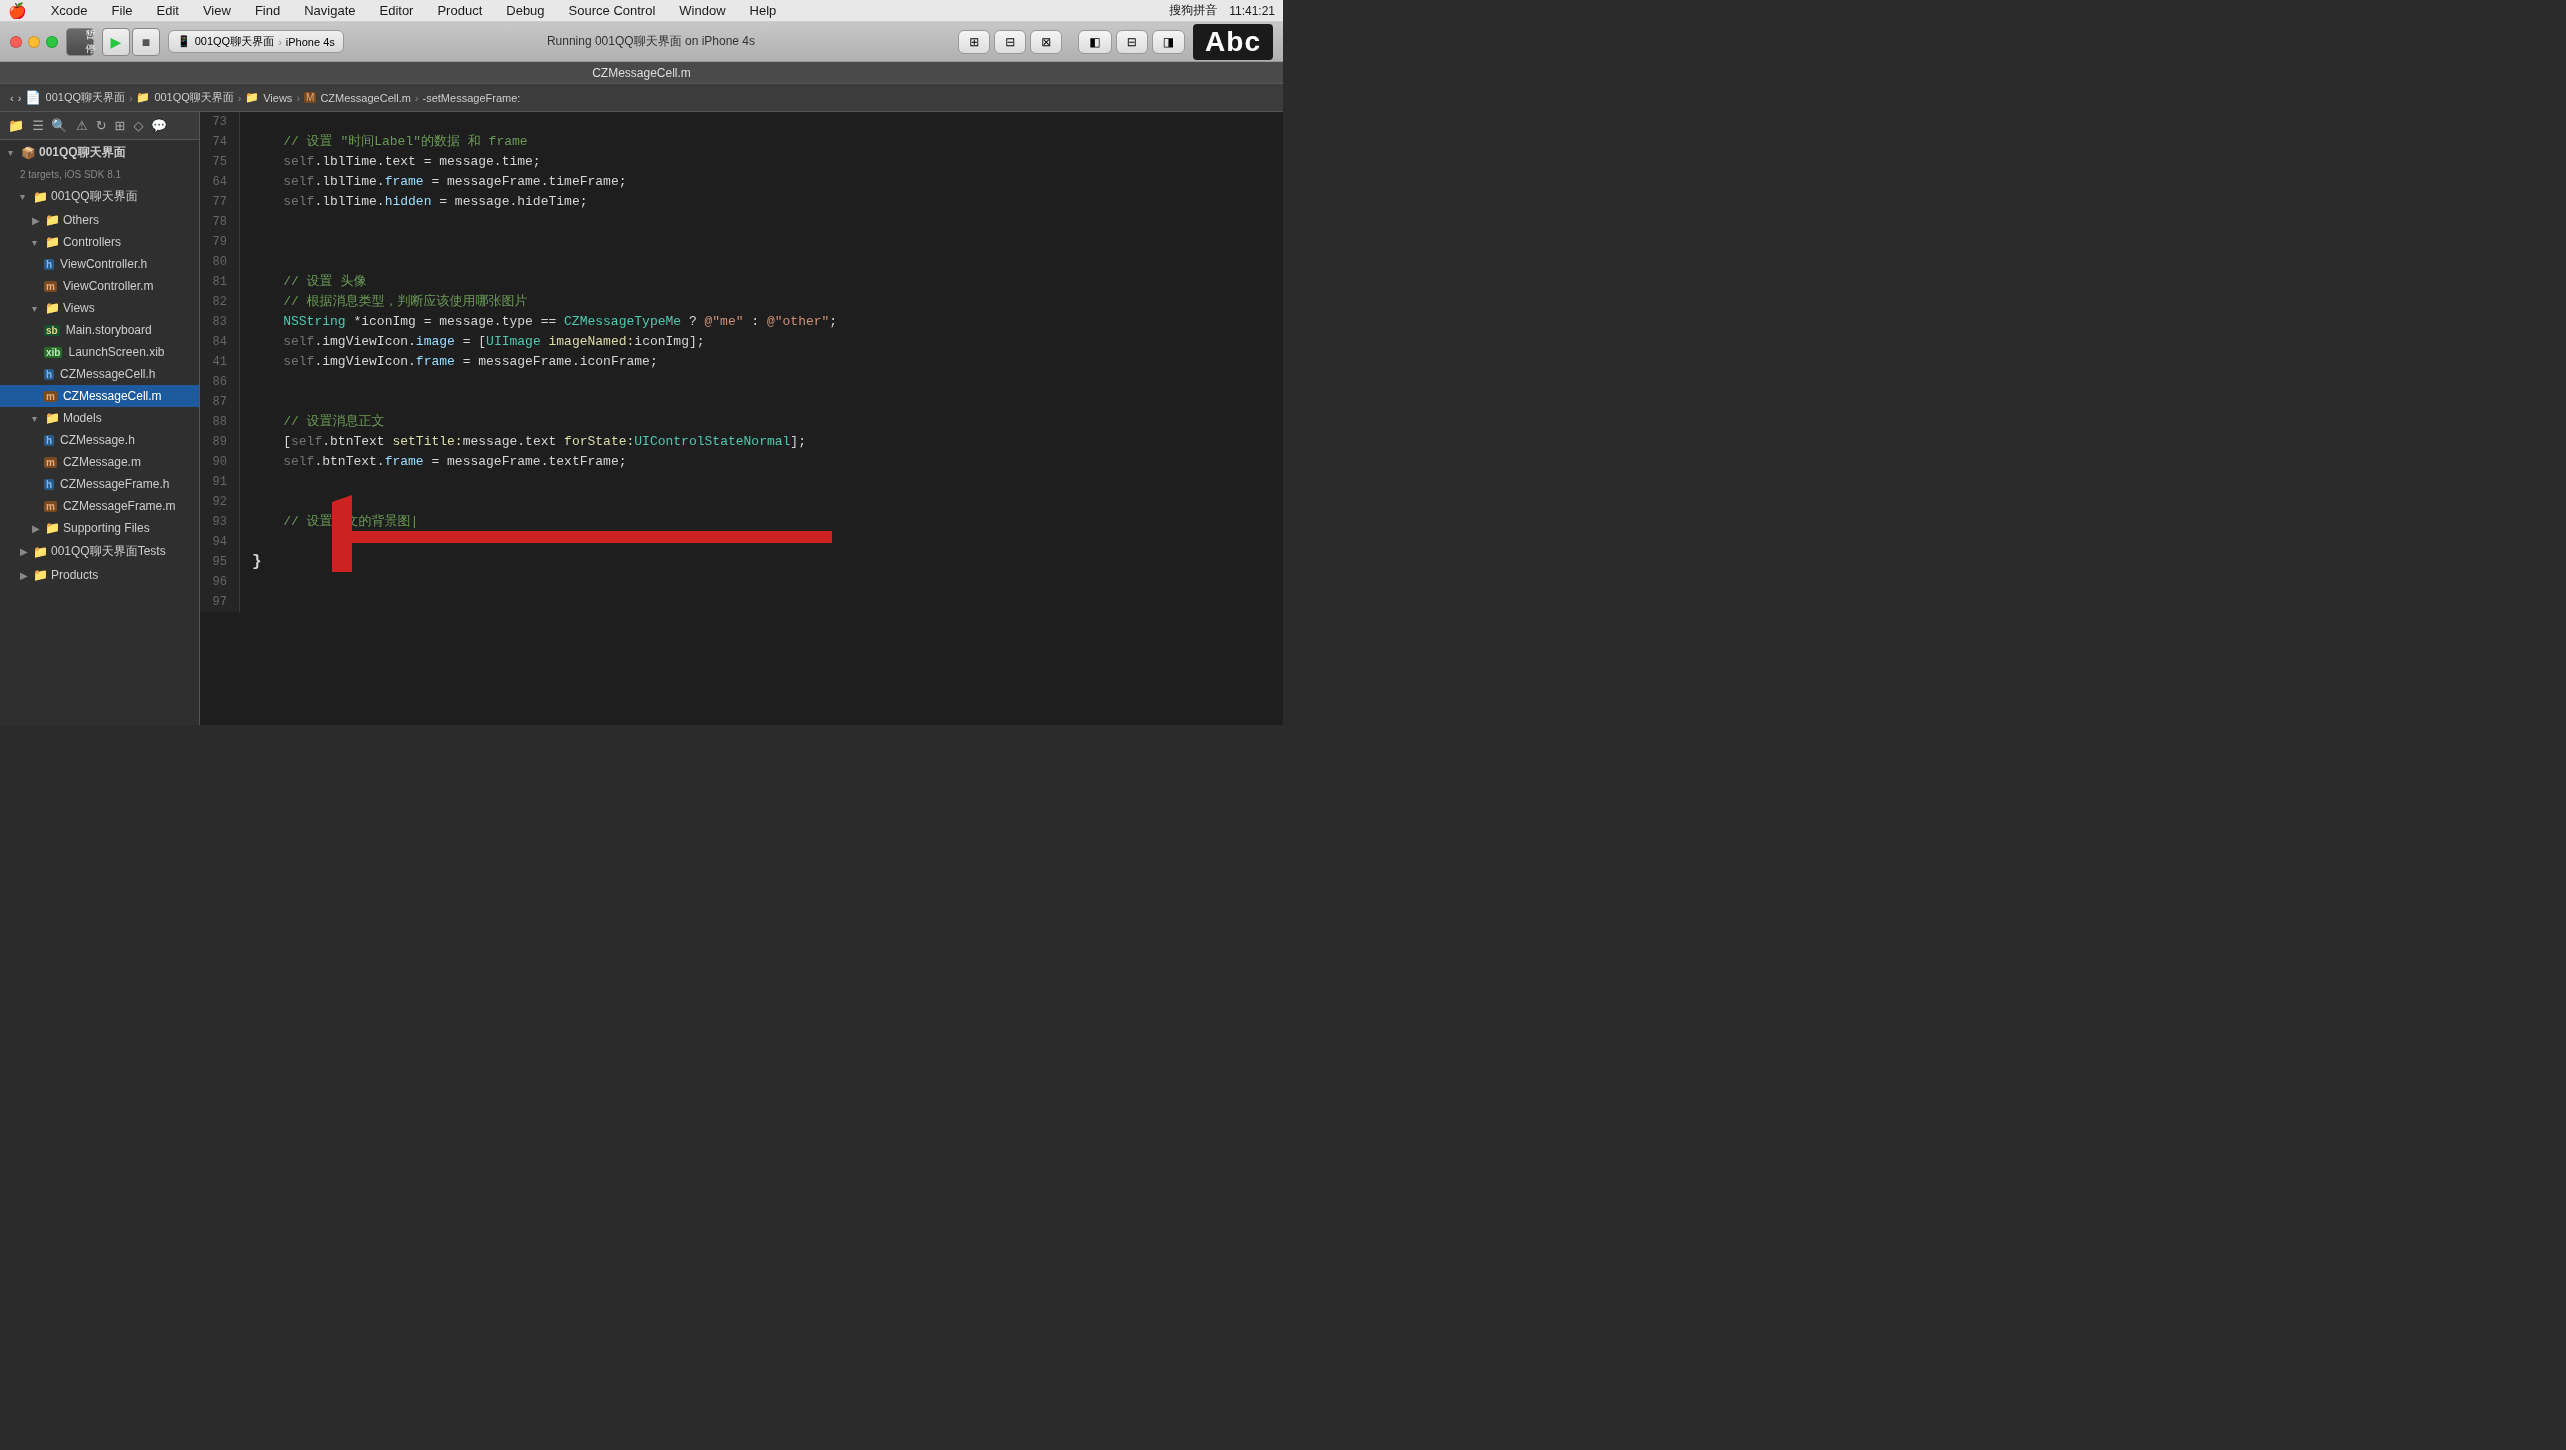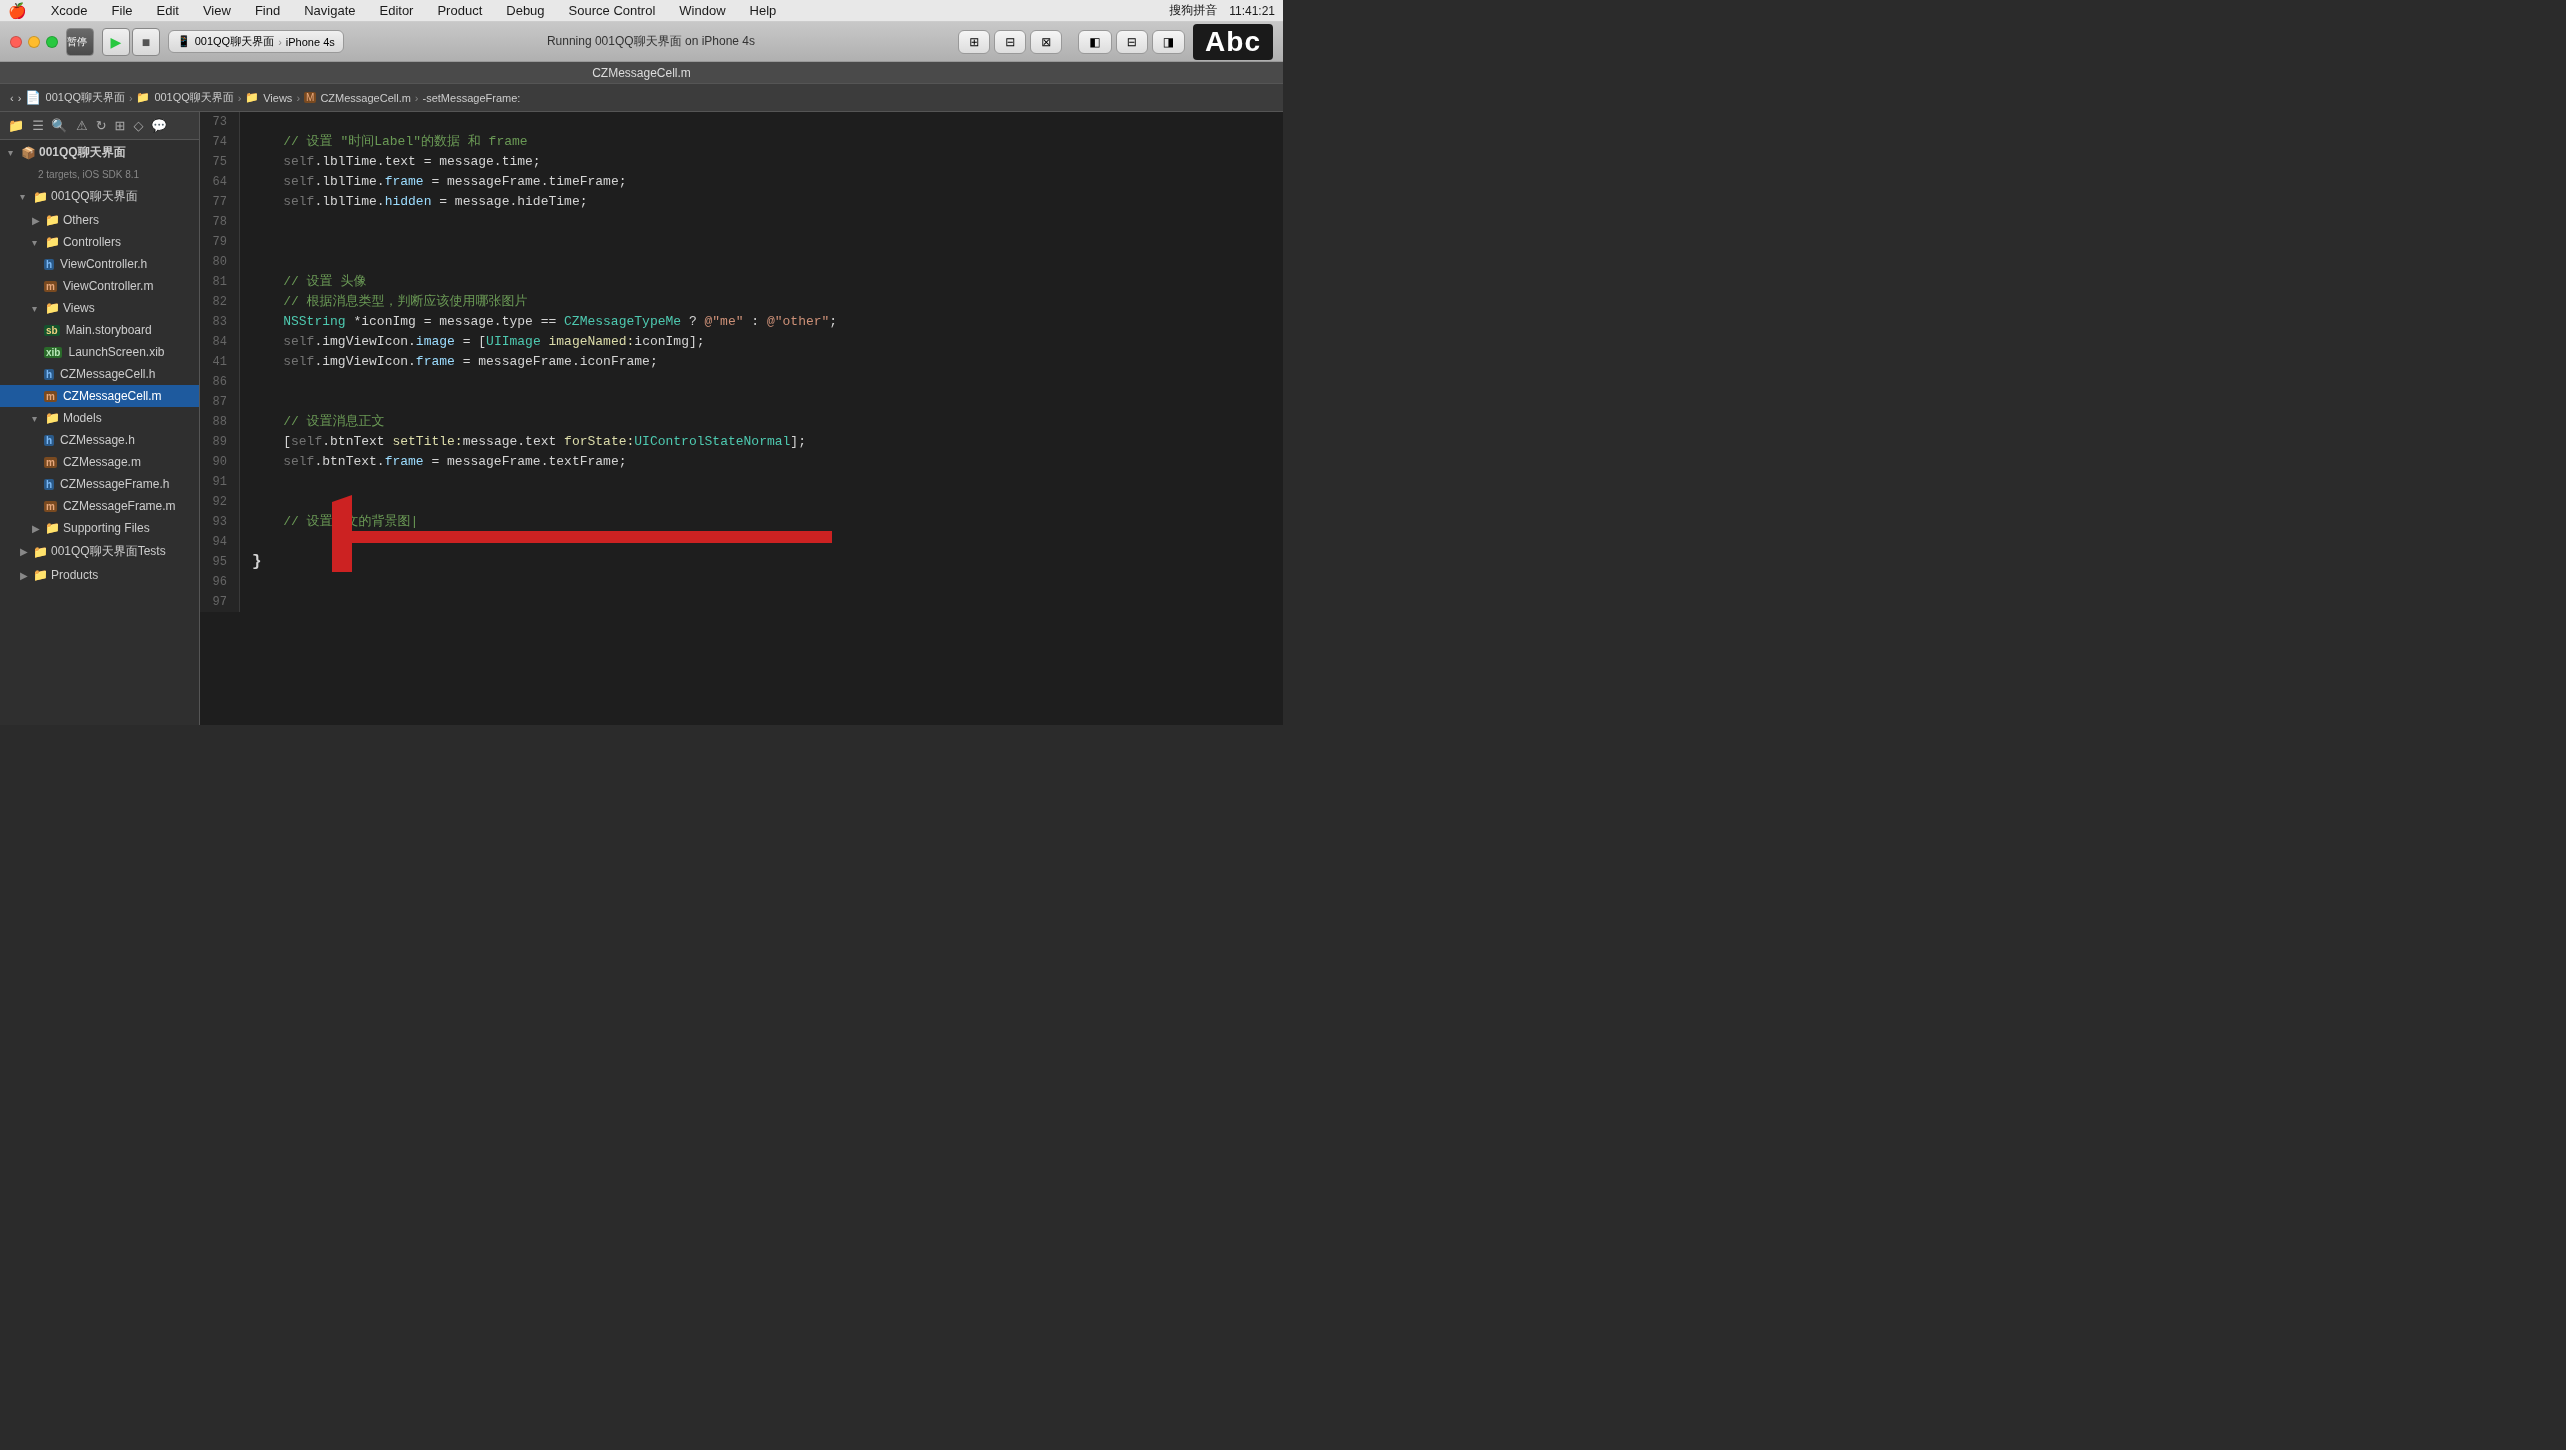--- a/index.html
+++ b/index.html
@@ -111,23 +111,25 @@
       font-size: 14px;
     }
     .pause-btn {
       width: 28px;
       height: 28px;
       border-radius: 4px;
       border: 1px solid #888;
       background: linear-gradient(to bottom, #6a6a6a, #4a4a4a);
       display: flex;
       align-items: center;
+      justify-content: center;
       cursor: pointer;
       color: white;
       font-size: 14px;
+      padding-left: 21px;
     }
     .abc-badge {
       background: #1a1a1a;
       color: white;
       font-size: 28px;
       font-weight: bold;
       padding: 2px 12px;
       border-radius: 4px;
       letter-spacing: 1px;
     }
@@ -418,21 +420,21 @@
 
     <div class="tree-item">
       <div class="tree-row tree-indent-1">
         <span class="tree-toggle">▾</span>
         <span>📦</span>
         <span style="font-weight:bold;">001QQ聊天界面</span>
       </div>
     </div>
     <div class="tree-item">
       <div class="tree-row tree-indent-2">
-        <span style="font-size:10px; color:#888;margin-left:18px;">2 targets, iOS SDK 8.1</span>
+        <span style="font-size:10px; color:#888;">2 targets, iOS SDK 8.1</span>
       </div>
     </div>
     <div class="tree-item">
       <div class="tree-row tree-indent-2">
         <span class="tree-toggle">▾</span>
         <span class="folder-icon">📁</span>
         <span>001QQ聊天界面</span>
       </div>
     </div>
     <div class="tree-item">

